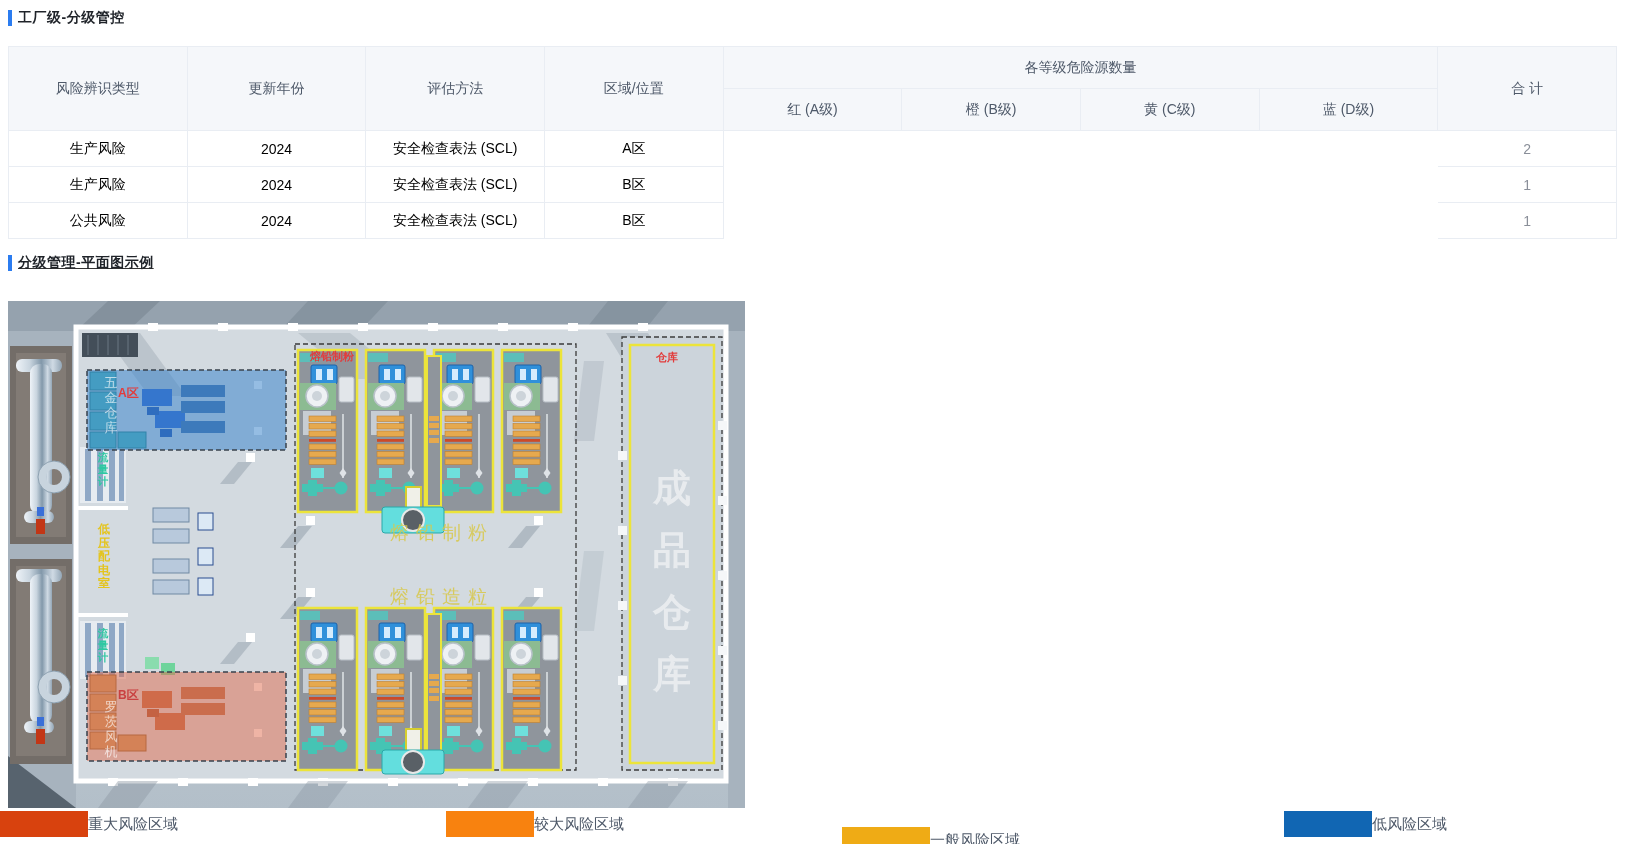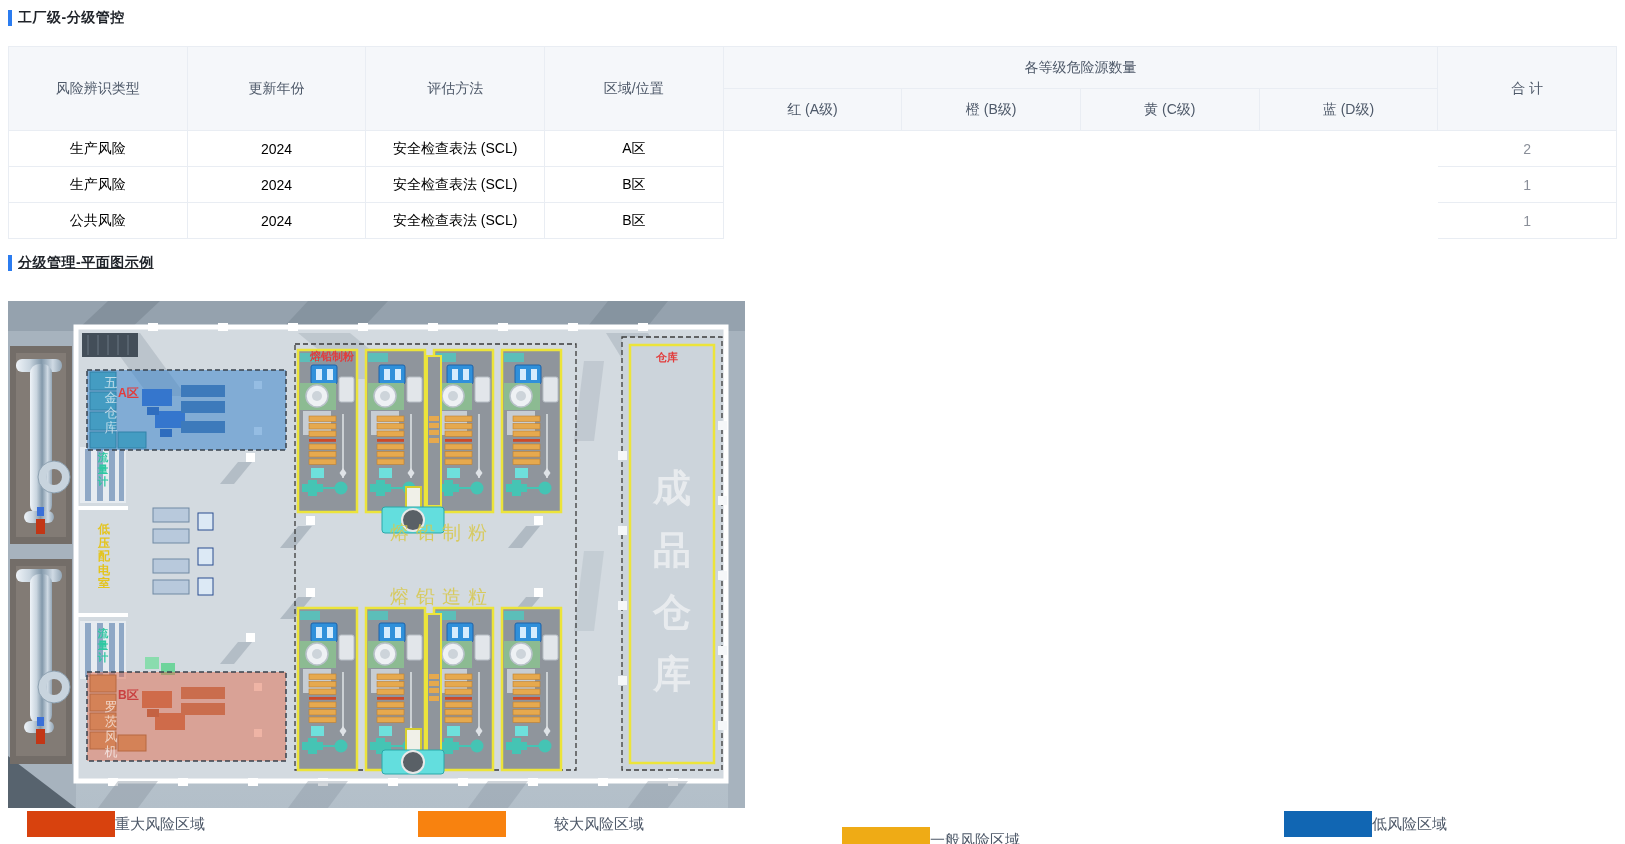--- a/index.html
+++ b/index.html
@@ -36,21 +36,21 @@
 
   
   #legend { position:absolute; left:0; top:810px; width:1625px; height:27px; }
   .lg-item { position:absolute; top:0; height:27px; display:flex; align-items:center; }
   .lg-swatch { width:88px; height:26px; display:inline-block; }
   .lg-label { font-size:15px; color:#4e5969; line-height:27px; }
   .lg-red    .lg-swatch { background:#d8420e; }
   .lg-orange .lg-swatch { background:#f8820f; }
   .lg-yellow .lg-swatch { background:#efab15; }
   .lg-blue   .lg-swatch { background:#1166b3; }
-  #lg-0 { left:0;padding-left:27px; }  #lg-1 { left:418px;gap:48px; } #lg-2 { left:842px;margin-top:16px; } #lg-3 { left:1258px;padding-left:26px; }
+  #lg-0 { left:0; }  #lg-1 { left:446px; } #lg-2 { left:842px;margin-top:16px; } #lg-3 { left:1258px;padding-left:26px; }
 
   svg text { font-family:"Liberation Sans","DejaVu Sans",sans-serif; }
 </style>
 </head>
 <body>
 
 <div class="sec-title" id="title1">
   <span class="bar"></span>
   <span class="txt">工厂级-分级管控</span>
 </div>

